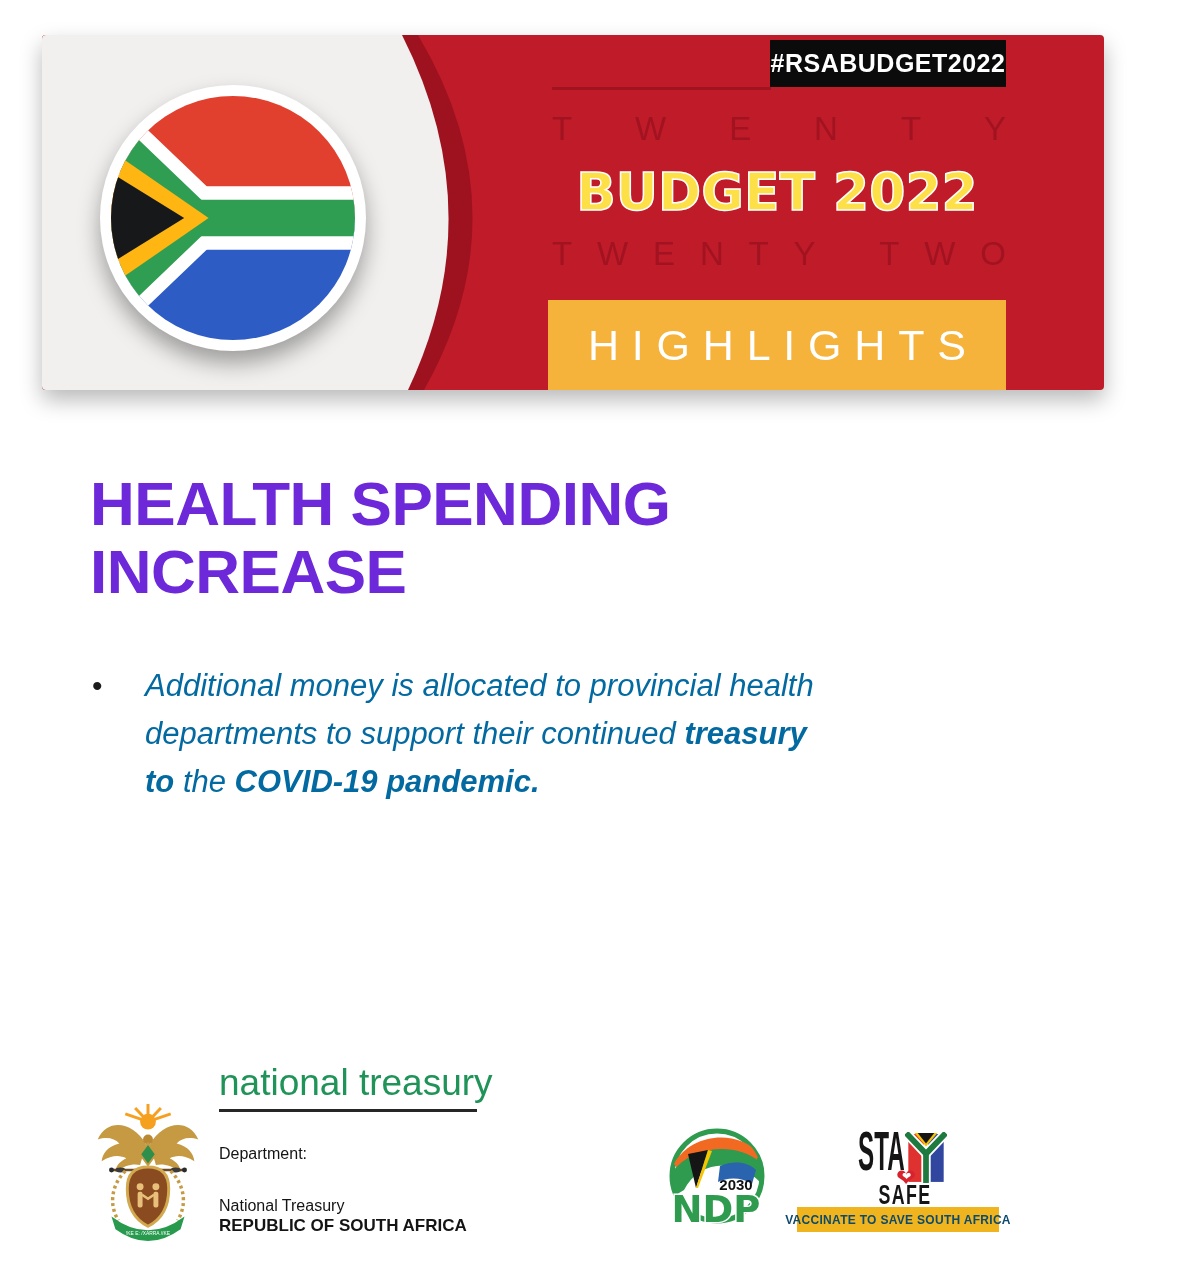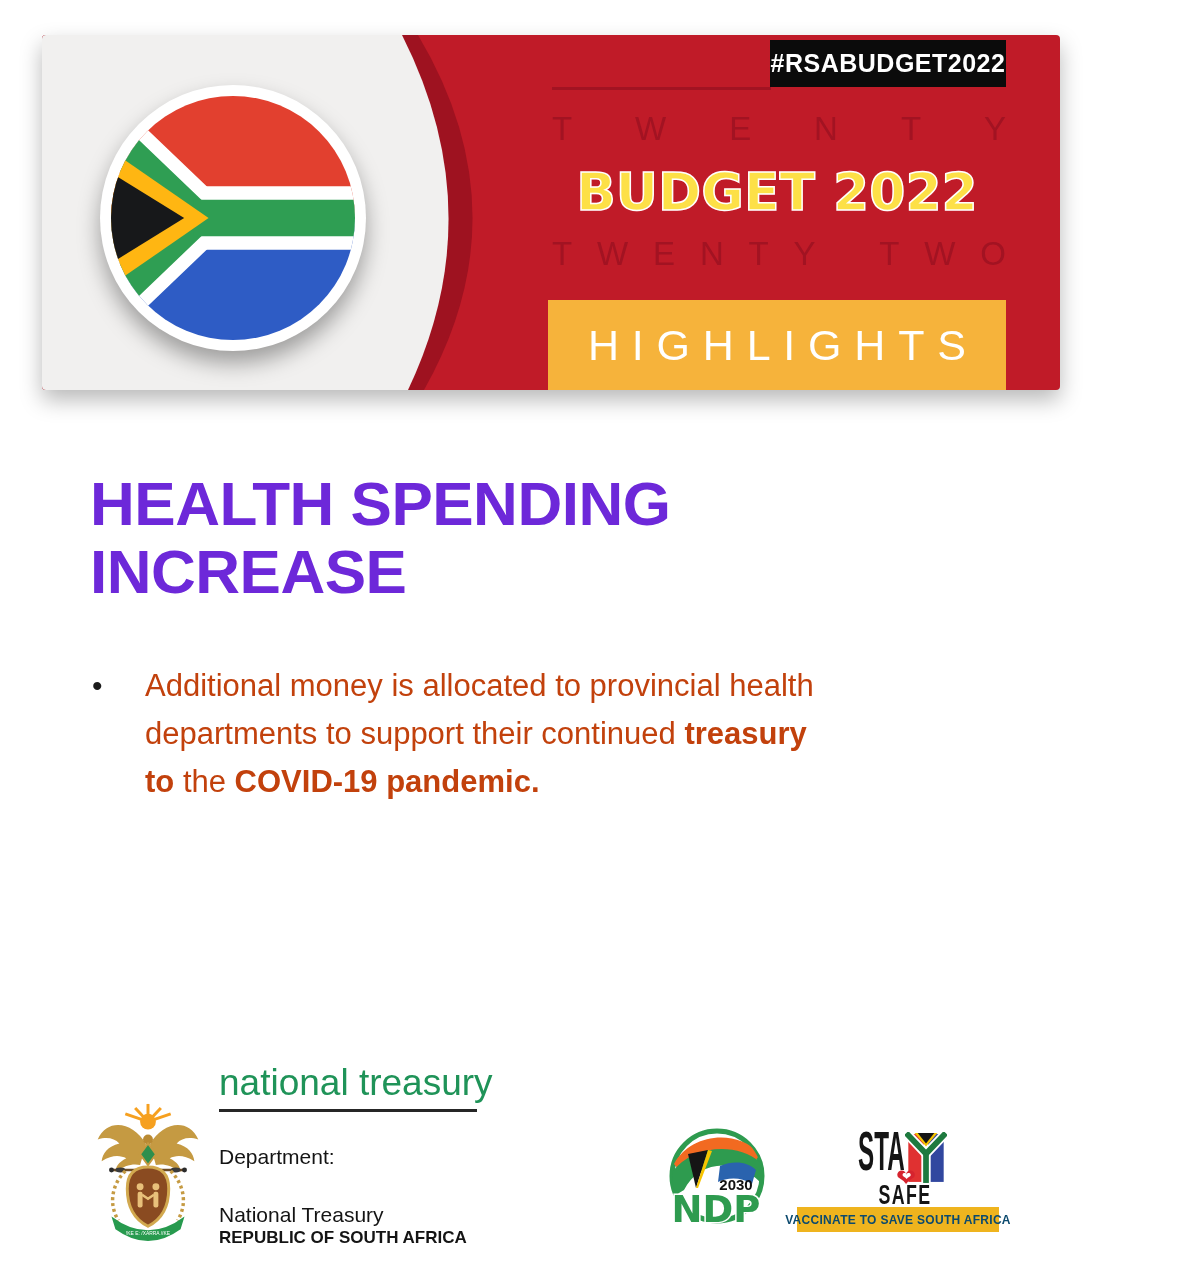--- a/index.html
+++ b/index.html
@@ -2,21 +2,21 @@
 <html style="--red: #C01B28; --dark-red: #A21322; --panel: #F1F0EF; --yellow: #F6B33B; --gold-strip: #EFB41E; --green-treasury: #1F9358; --green-ndp: #2E9B4F; --flag-red: #E2402F; --flag-blue: #2E5CC5; --flag-green: #2F9E53; --flag-gold: #FFB612;"><head>
 <meta charset="utf-8">
 <style>
   html,body{margin:0;padding:0;background:#ffffff;}
   .page{position:relative;width:1183px;height:1280px;background:#fff;overflow:hidden;
         font-family:"Liberation Sans",sans-serif;}
 
   
   .banner{position:absolute;left:42px;top:35px;width:1018px;height:355px;
           background:var(--red);border-radius:4px;overflow:hidden;
-          box-shadow:0 10px 22px rgba(0,0,0,.28);}
+          box-shadow:0 10px 22px rgba(0,0,0,.28);padding-left:44px;}
   .curve{position:absolute;inset:0;}
   .flag-badge{position:absolute;left:58px;top:50px;width:266px;height:266px;border-radius:50%;
           background:#fff;box-shadow:0 12px 22px rgba(0,0,0,.35);}
   .flag-in{position:absolute;inset:11px;border-radius:50%;overflow:hidden;}
   .flag-in svg{width:100%;height:100%;display:block;}
   .hashtag{position:absolute;left:728px;top:5px;width:236px;height:47px;background:#0b0b0b;
           color:#fff;font-weight:700;font-size:25px;letter-spacing:.5px;
           display:flex;align-items:center;justify-content:center;z-index:3;}
   .red-line{position:absolute;left:510px;top:52px;width:219px;height:3px;background:var(--dark-red);z-index:2;}
   .spread{display:flex;justify-content:space-between;align-items:center;}
@@ -31,29 +31,29 @@
           -webkit-text-stroke:1.5px #fff;}
   .hl-tab{position:absolute;left:506px;top:265px;width:458px;height:90px;background:var(--yellow);}
   .hl-text{width:100%;height:100%;box-sizing:border-box;padding:0 40px;
           color:#fff;font-size:43px;font-weight:400;}
 
   
   .heading{position:absolute;left:90px;top:470px;color:#6d28d9;
           font-weight:700;font-size:62px;line-height:68px;letter-spacing:-0.5px;}
   .bullet{position:absolute;left:92px;top:662px;width:900px;display:flex;}
   .bullet .marker{width:53px;font-size:30px;line-height:48px;color:#1b1b1b;}
-  .bullet .btext{font-size:31px;line-height:48px;color:#c2410c;}
+  .bullet .btext{font-size:31px;line-height:48px;color:#0369a1;font-style:italic;}
   .bullet .btext b{font-weight:700;}
 
   
   .arms{position:absolute;left:92px;top:1100px;width:112px;height:148px;}
   .treasury{position:absolute;left:219px;top:1064px;color:#141414;}
   .t-brand{font-size:37px;color:var(--green-treasury);line-height:1;}
   .t-rule{width:258px;height:3px;background:#262626;margin:8px 0 9px 0;}
-  .t-dept,.t-name{font-size:21px;line-height:1.22;margin-top:32px;}
+  .t-dept,.t-name{font-size:16px;line-height:1.22;margin-top:32px;}
   .t-country{font-size:17px;font-weight:700;line-height:1.25;}
 
   .ndp{position:absolute;left:664px;top:1126px;width:106px;height:106px;}
 
   .staysafe{position:absolute;left:797px;top:1128px;width:202px;text-decoration:underline;}
   .ss-row{position:relative;height:57px;}
   .ss-sta{position:absolute;left:61px;top:-4px;font-weight:700;font-size:55px;line-height:55px;
           color:#151515;transform:scaleX(.44);transform-origin:left top;white-space:nowrap;}
   .ss-flagy{position:absolute;left:108px;top:4px;width:42px;height:52px;}
   .ss-heart{position:absolute;left:99px;top:38px;width:24px;height:24px;color:#d6232e;

